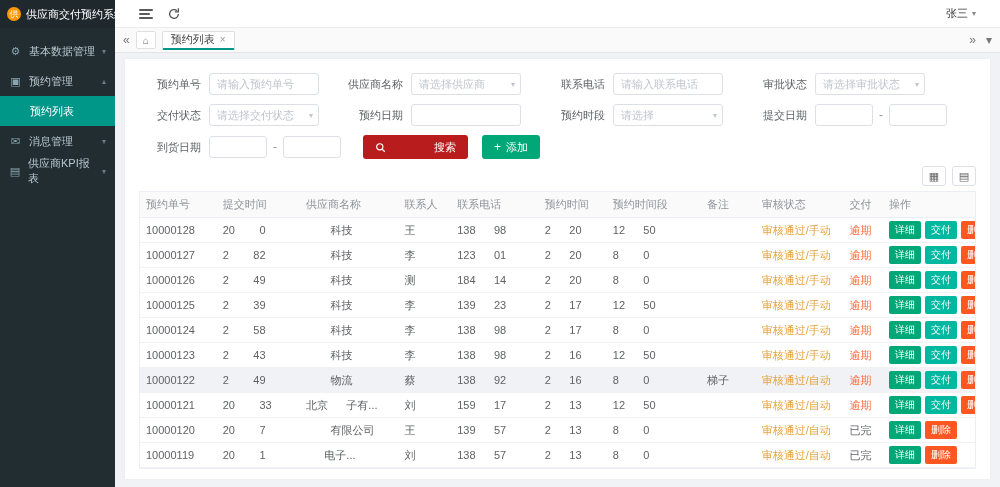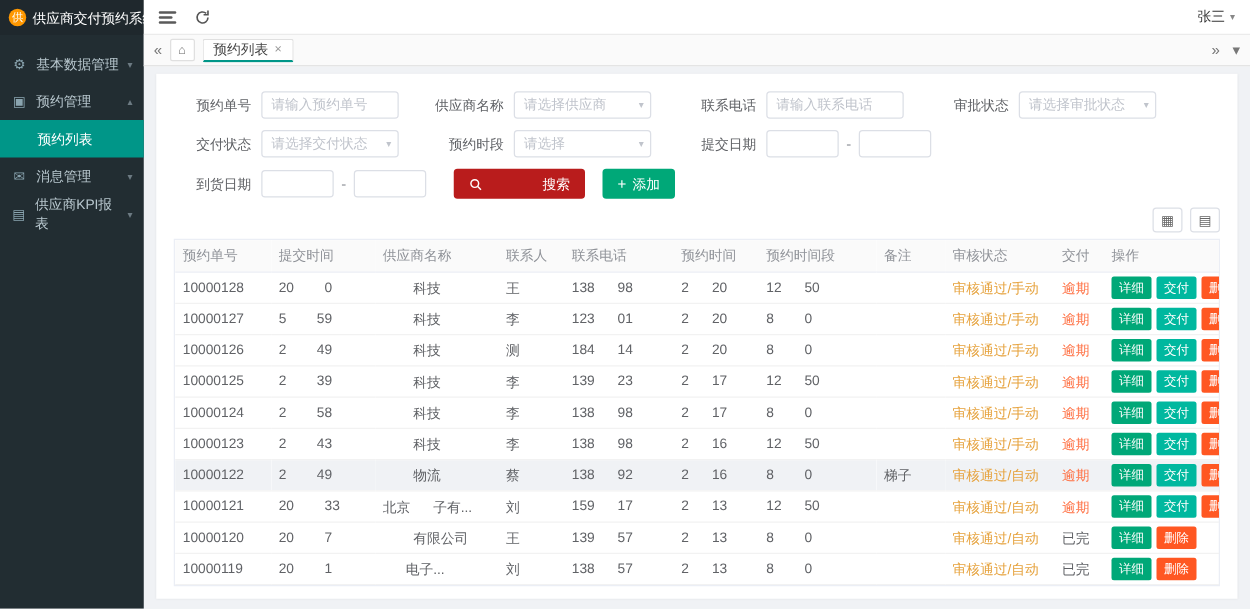--- a/index.html
+++ b/index.html
@@ -12,21 +12,21 @@
   .logo-icon { width:14px; height:14px; min-width:14px; border-radius:50%; background:#ff9800; color:#fff; font-size:9px; display:flex; align-items:center; justify-content:center; }
   .menu { padding-top:8px; font-size:11px; }
   .menu-item { height:30px; display:flex; align-items:center; gap:7px; padding:0 9px; cursor:pointer; }
   .mi-icon { width:13px; font-size:11px; text-align:center; color:#8aa4af; }
   .chev { margin-left:auto; font-size:8px; color:#6c7a82; }
   .submenu-item { height:30px; display:flex; align-items:center; padding-left:30px; cursor:pointer; font-size:11px; }
   .submenu-item.active { background:#009688; color:#fff; }
 
   
   .main { flex:1; min-width:0; display:flex; flex-direction:column; }
-  .topbar { height:28px; background:#fff; border-bottom:1px solid #ebebeb; display:flex; align-items:center; gap:14px; padding:0 12px; }
+  .topbar { height:28px; background:#fff; border-bottom:1px solid #ebebeb; display:flex; align-items:center; gap:14px; padding:0 24px; }
   .hamburger { display:flex; flex-direction:column; gap:2px; width:14px; cursor:pointer; }
   .hamburger span { height:2px; background:#5a5a5a; border-radius:1px; }
   .hamburger span:nth-child(2){ width:11px; }
   .icon-btn { cursor:pointer; display:flex; align-items:center; color:#555; }
   .topbar-right { margin-left:auto; display:flex; align-items:center; gap:4px; font-size:11px; color:#333; cursor:pointer; }
   .caret-down { font-size:8px; color:#888; }
 
   .tabbar { height:25px; background:#fafafa; border-bottom:1px solid #e4e4e4; display:flex; align-items:center; gap:6px; padding:0 8px; }
   .tab-nav { color:#777; font-size:12px; cursor:pointer; }
   .home-box { width:20px; height:18px; border:1px solid #e0e0e0; background:#fff; border-radius:2px; display:flex; align-items:center; justify-content:center; font-size:10px; color:#666; cursor:pointer; }
@@ -174,20 +174,24 @@
           </div>
           <div class="frow">
             <div class="field">
               <label>交付状态</label>
               <span class="select-wrap">
                 <input class="tin" readonly="" placeholder="请选择交付状态" style="">
                 <span class="sel-caret">▾</span>
               </span>
             </div>
             <div class="field">
+              <label>预约日期</label>
+              <input class="tin" style="">
+            </div>
+            <div class="field">
               <label>预约时段</label>
               <span class="select-wrap">
                 <input class="tin" readonly="" placeholder="请选择" style="">
                 <span class="sel-caret">▾</span>
               </span>
             </div>
             <div class="field">
               <label>提交日期</label>
               <input class="tin short" style="">
               <span class="range-sep">-</span>
@@ -246,21 +250,21 @@
                   <td>138      98</td>
                   <td>2      20</td>
                   <td>12      50</td>
                   <td></td>
                   <td class="audit">审核通过/手动</td>
                   <td class="overdue">逾期</td>
                   <td><button class="op-btn op-detail">详细</button><button class="op-btn op-deliver">交付</button><button class="op-btn op-del">删除</button></td>
                 </tr>
                 <tr>
                   <td>10000127</td>
-                  <td>5        59</td>
+                  <td>2        82</td>
                   <td>        科技</td>
                   <td>李</td>
                   <td>123      01</td>
                   <td>2      20</td>
                   <td>8        0</td>
                   <td></td>
                   <td class="audit">审核通过/手动</td>
                   <td class="overdue">逾期</td>
                   <td><button class="op-btn op-detail">详细</button><button class="op-btn op-deliver">交付</button><button class="op-btn op-del">删除</button></td>
                 </tr>

